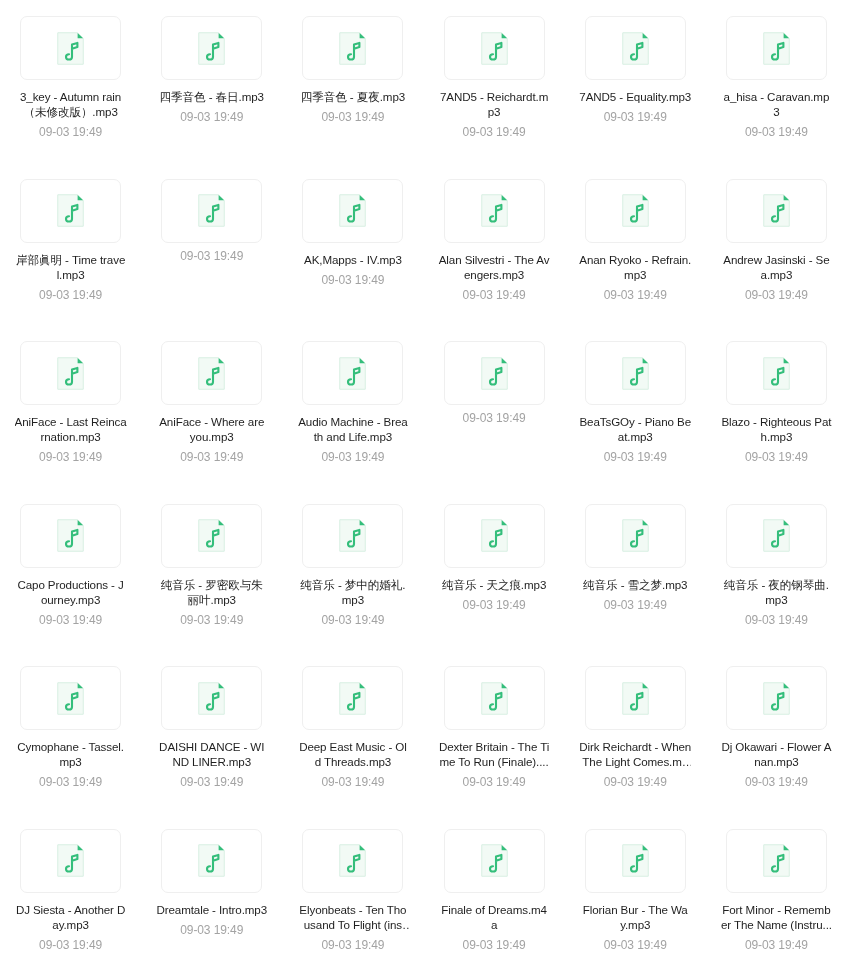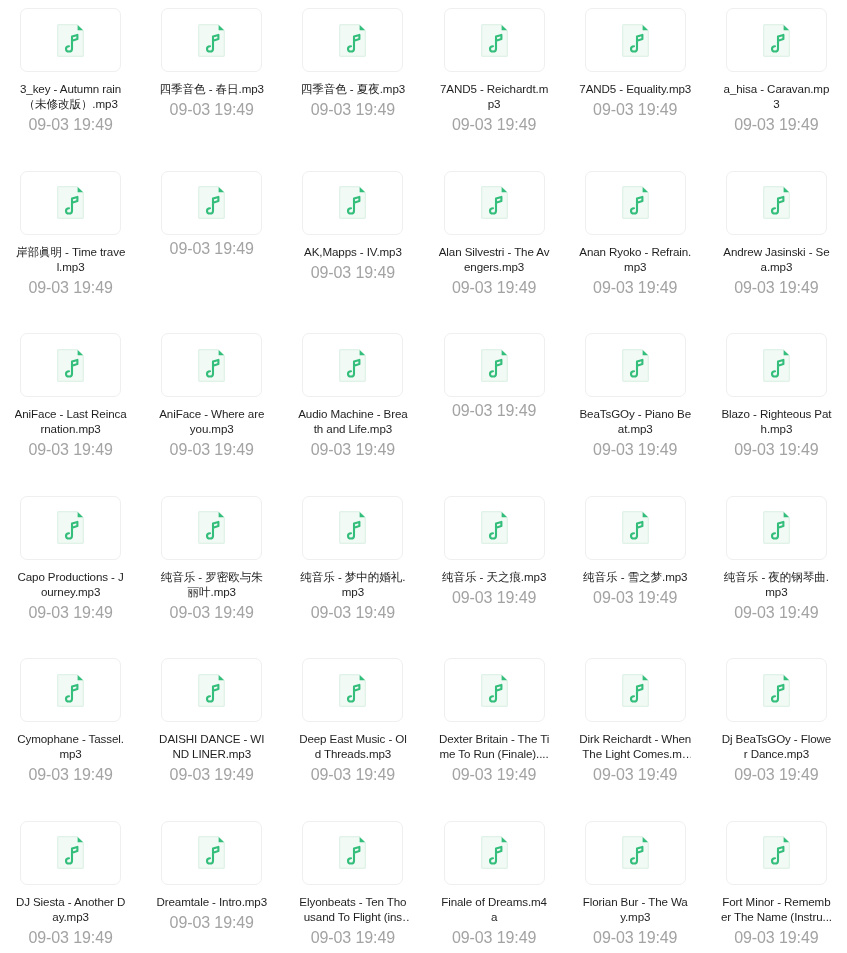--- a/index.html
+++ b/index.html
@@ -17,21 +17,21 @@
     grid-template-columns: repeat(6, 1fr);
     grid-auto-rows: 162.5px;
     width: 847px;
     padding: 0;
   }
 
   .file-item {
     display: flex;
     flex-direction: column;
     align-items: center;
-    padding-top: 8px;
+    padding-top: 16px;
   }
 
   .thumb-tile {
     width: 101px;
     height: 64px;
     border: 1px solid #efefef;
     border-radius: 7px;
     background: #ffffff;
     display: flex;
     align-items: center;
@@ -56,21 +56,21 @@
     display: -webkit-box;
     -webkit-line-clamp: 2;
     -webkit-box-orient: vertical;
     overflow: hidden;
     word-break: break-all;
     max-height: 30px;
   }
 
   .file-date {
     margin-top: 7px;
-    font-size: 16px;
+    font-size: 12px;
     line-height: 13px;
     color: #a3a3a3;
     text-align: center;
     letter-spacing: -0.1px;
   }
 </style>
 </head>
 <body>
 
 <div id="file-grid">
@@ -392,21 +392,21 @@
     <div class="file-date">09-03 19:49</div>
   </div>
     <div class="file-item">
     <div class="thumb-tile">
       <svg class="file-icon" viewBox="0 0 27 33">
         <path d="M0.75 0.75 H20.5 L26.25 6.4 V32.25 H0.75 Z" fill="#f2faf5" stroke="#d8efe2" stroke-width="1"></path>
         <path d="M20.6 0.9 L26.1 6.3 H20.6 Z" fill="#34be7b"></path>
         <path d="M12.0 22.3 a3.0 2.6 0 1 0 3.0 2.6 V12.6 L20.4 10.9 V15.1 L15.0 16.8" fill="none" stroke="#34be7b" stroke-width="2.1" stroke-linecap="round" stroke-linejoin="round"></path>
       </svg>
     </div>
-    <div class="file-label">Dj BeaTsGOy - Flower Dance.mp3</div>
+    <div class="file-label">Dj Okawari - Flower Anan.mp3</div>
     <div class="file-date">09-03 19:49</div>
   </div>
     <div class="file-item">
     <div class="thumb-tile">
       <svg class="file-icon" viewBox="0 0 27 33">
         <path d="M0.75 0.75 H20.5 L26.25 6.4 V32.25 H0.75 Z" fill="#f2faf5" stroke="#d8efe2" stroke-width="1"></path>
         <path d="M20.6 0.9 L26.1 6.3 H20.6 Z" fill="#34be7b"></path>
         <path d="M12.0 22.3 a3.0 2.6 0 1 0 3.0 2.6 V12.6 L20.4 10.9 V15.1 L15.0 16.8" fill="none" stroke="#34be7b" stroke-width="2.1" stroke-linecap="round" stroke-linejoin="round"></path>
       </svg>
     </div>

